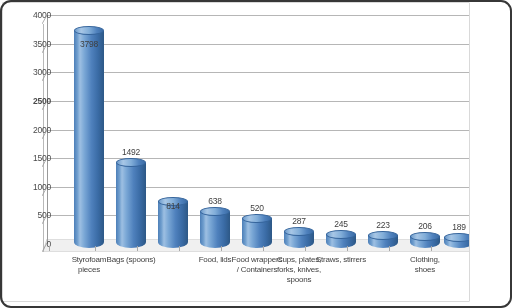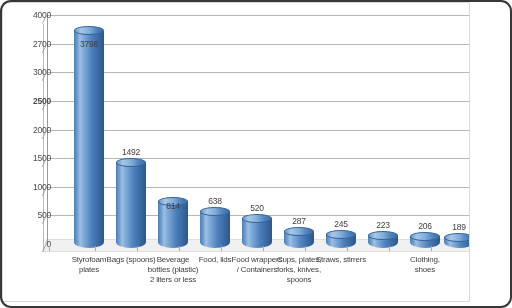--- a/index.html
+++ b/index.html
@@ -183,21 +183,21 @@
     <div class="gridline zero" style="top:241px;"></div>
 
     <svg id="floor" viewBox="0 0 432 13" preserveAspectRatio="none">
       <polygon points="4,0 432,0 428,13 0,13" fill="#f0f0f0" stroke="#bdbdbd" stroke-width="0.7"></polygon>
     </svg>
 
     <div id="axis-wall"></div>
     <div id="axis-wall-front"></div>
 
     <div class="ytick-label" style="top:7px;">4000</div>
-    <div class="ytick-label" style="top:35.6px;">2700</div>
+    <div class="ytick-label" style="top:35.6px;">3500</div>
     <div class="ytick-label" style="top:64.2px;">3000</div>
     <div class="ytick-label" style="top:92.9px;font-weight:bold;">2500</div>
     <div class="ytick-label" style="top:121.5px;">2000</div>
     <div class="ytick-label" style="top:150.1px;">1500</div>
     <div class="ytick-label" style="top:178.8px;">1000</div>
     <div class="ytick-label" style="top:207.4px;">500</div>
     <div class="ytick-label" style="top:236px;">0</div>
 
     <svg class="ytick-diag" style="left:39px; top:12px;" viewBox="0 0 5 9">
         <line x1="0" y1="9" x2="5" y2="0" stroke="#9a9a9a" stroke-width="0.8"></line>
@@ -292,23 +292,22 @@
     <div class="xtick" style="left:134px;"></div>
     <div class="xtick" style="left:176px;"></div>
     <div class="xtick" style="left:218px;"></div>
     <div class="xtick" style="left:260px;"></div>
     <div class="xtick" style="left:302px;"></div>
     <div class="xtick" style="left:344px;"></div>
     <div class="xtick" style="left:386px;"></div>
     <div class="xtick" style="left:428px;"></div>
     <div class="xtick" style="left:466px;"></div>
 
-    <div class="cat-label" style="left:60px;">Styrofoam plates</div>
+    <div class="cat-label" style="left:60px;">Styrofoam pieces</div>
     <div class="cat-label" style="left:102px;">Bags (spoons)</div>
-    <div class="cat-label" style="left:144px;">Beverage bottles (plastic) 2 liters or less</div>
     <div class="cat-label" style="left:186px;">Food, lids</div>
     <div class="cat-label" style="left:228px;text-align:center;">Food wrappers / Containers</div>
     <div class="cat-label" style="left:270px;">Cups, plates, forks, knives, spoons</div>
     <div class="cat-label" style="left:312px;">Straws, stirrers</div>
     <div class="cat-label" style="left:396px;">Clothing, shoes</div>
 
   </div>
 </div>
 
 <div id="edge-shadow"></div>

